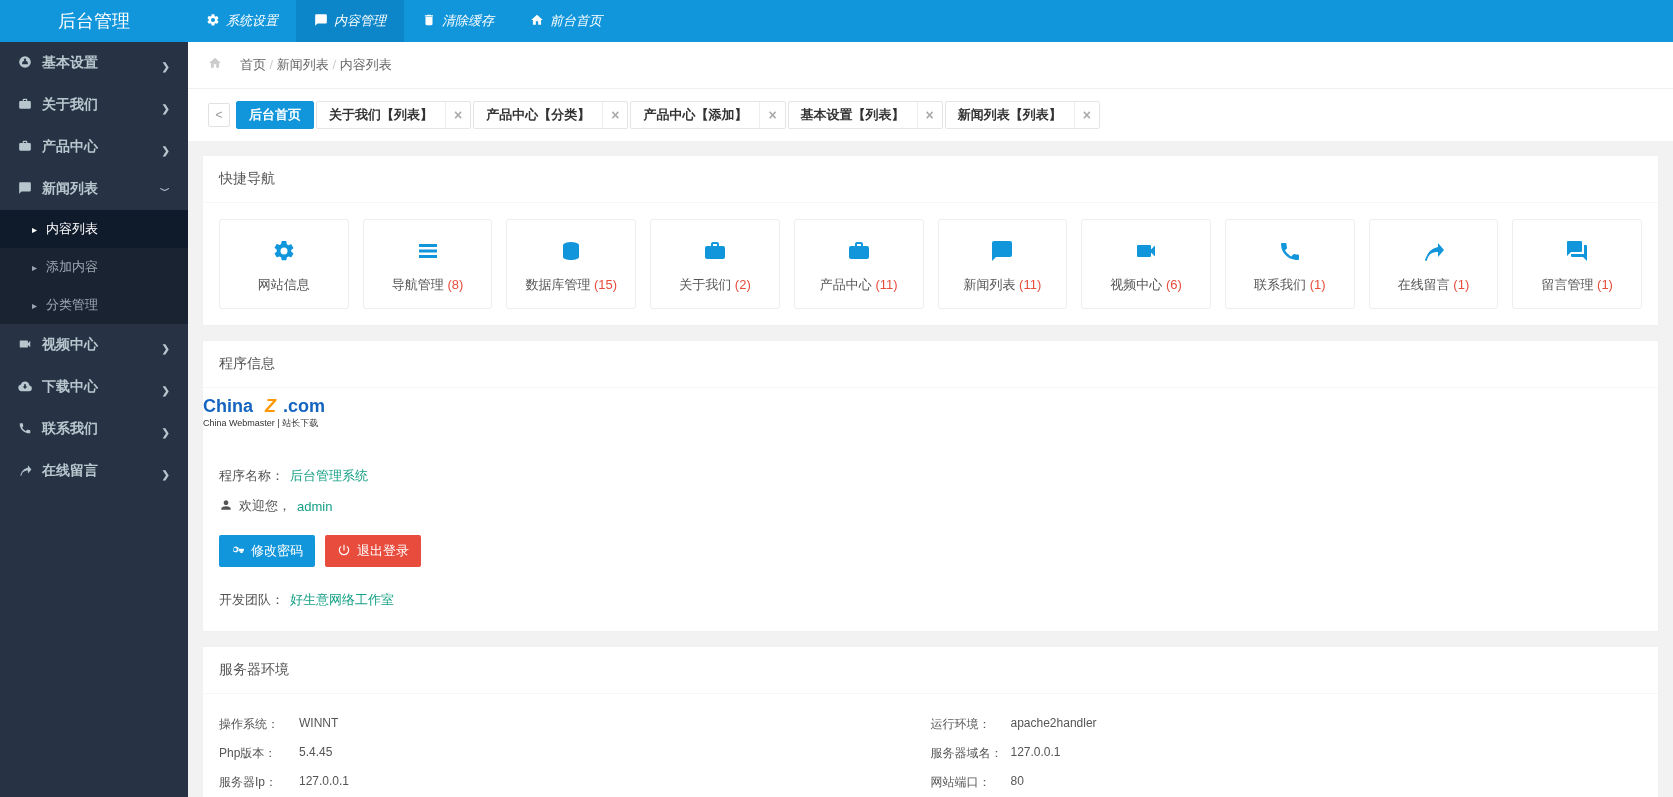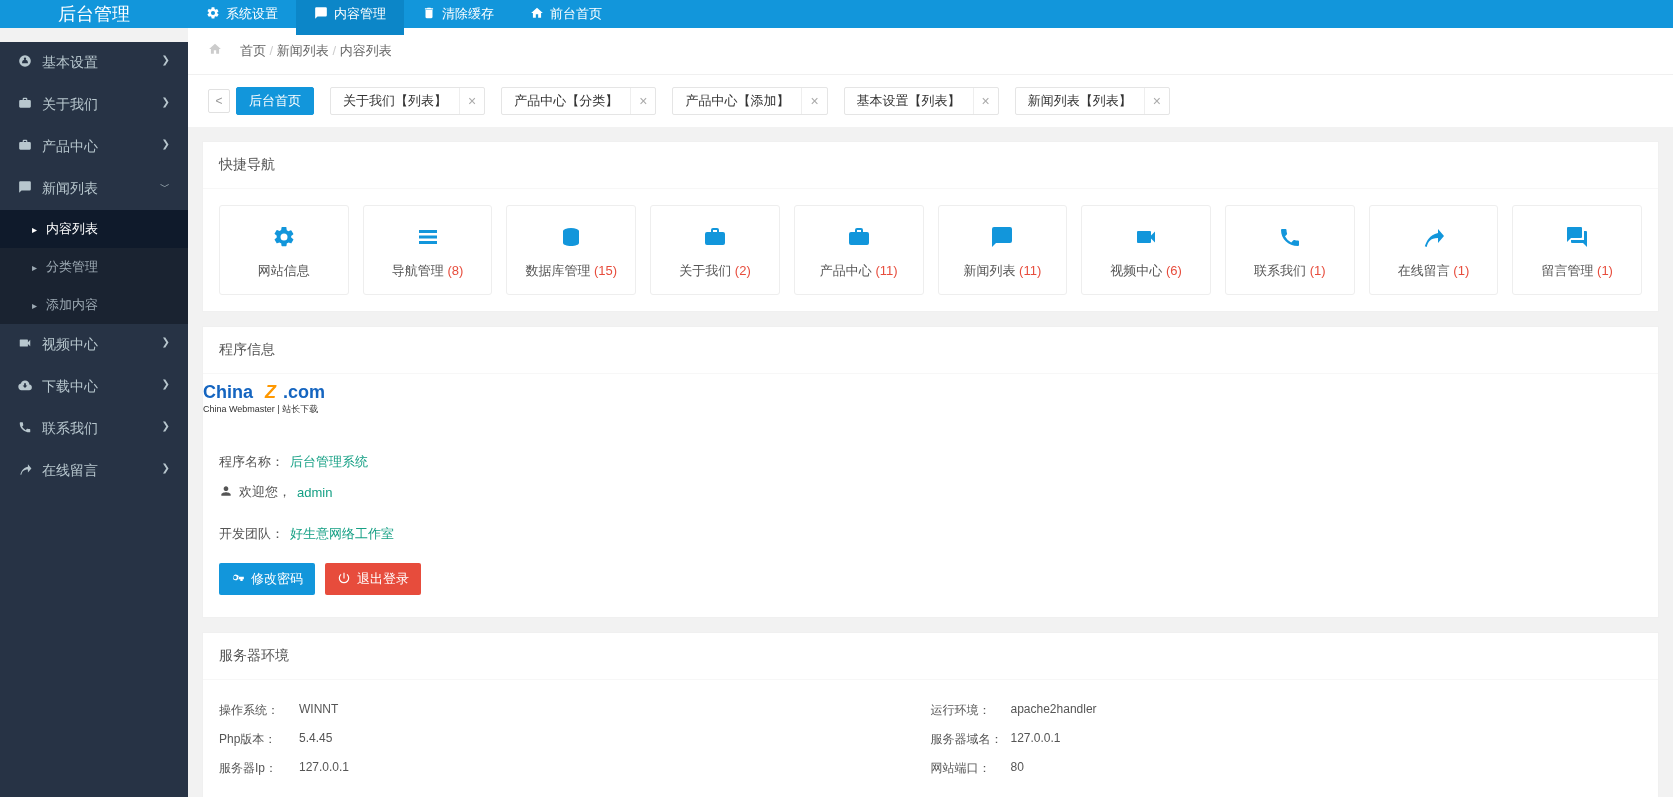--- a/index.html
+++ b/index.html
@@ -1,23 +1,23 @@
 <!DOCTYPE html>
 <html><head>
 <meta charset="utf-8">
 <style>
 * { margin: 0; padding: 0; box-sizing: border-box; }
 body { font-family: "Microsoft YaHei", "Helvetica Neue", Arial, sans-serif; font-size: 14px; color: #333; background: #f2f2f2; }
-.header { background: #1296db; height: 28px; display: flex; align-items: center; color: #fff; }
+.header { background: #1296db; height: 42px; display: flex; align-items: center; color: #fff; }
 .brand { width: 188px; text-align: center; font-size: 18px; font-weight: 400; }
 .topnav { display: flex; height: 42px; }
-.topnav-item { display: flex; align-items: center; padding: 0 18px; color: #fff; font-size: 13px; cursor: pointer; gap: 6px; }
+.topnav-item { display: flex; align-items: center; padding: 0 18px; color: #fff; font-size: 13px; cursor: pointer; gap: 6px; font-style: italic; }
 .topnav-item.active { background: #0c86c8; }
 .sidebar { position: fixed; left: 0; top: 42px; bottom: 0; width: 188px; background: #273345; color: #b8c7ce; overflow-y: auto; }
-.side-item { display: flex; align-items: flex-start; padding: 12px 18px; cursor: pointer; font-size: 14px; gap: 10px; position: relative; }
+.side-item { display: flex; align-items: flex-end; padding: 12px 18px; cursor: pointer; font-size: 14px; gap: 10px; position: relative; font-weight: bold; }
 .side-item .chev { margin-left: auto; font-size: 10px; }
 .side-sub { background: #1a2331; }
 .side-sub .sub-item { display: flex; align-items: center; padding: 10px 18px 10px 46px; font-size: 13px; cursor: pointer; gap: 8px; color: #9daab4; position: relative; }
 .side-sub .sub-item.active { background: #0f1a2b; color: #fff; }
 .side-sub .sub-item::before { content: "▸"; position: absolute; left: 32px; font-size: 10px; }
 .main { margin-left: 188px; padding: 0; }
 .breadcrumb { background: #fff; padding: 14px 20px; display: flex; align-items: flex-start; gap: 18px; font-size: 13px; color: #666; border-bottom: 1px solid #f0f0f0; }
 .breadcrumb .sep { color: #ccc; }
 .tabs-row { background: #fff; padding: 12px 20px; display: flex; align-items: center; gap: 6px; }
 .tabs-nav { width: 22px; height: 24px; border: 1px solid #e1e1e1; display: flex; align-items: center; justify-content: center; font-size: 12px; color: #999; cursor: pointer; border-radius: 2px; }
@@ -105,22 +105,22 @@
     </div>
     <div class="side-item">
       <span class="side-icon"><svg viewBox="0 0 24 24">
           <path d="M20 2H4a2 2 0 0 0-2 2v18l4-4h14a2 2 0 0 0 2-2V4a2 2 0 0 0-2-2z"></path>
         </svg></span>
       <span>新闻列表</span>
       <span class="chev">﹀</span>
     </div>
     <div class="side-sub">
       <div class="sub-item active">内容列表</div>
+      <div class="sub-item">添加内容</div>
       <div class="sub-item">分类管理</div>
-      <div class="sub-item">添加内容</div>
     </div>
     <div class="side-item">
       <span class="side-icon"><svg viewBox="0 0 24 24">
           <path d="M17 10.5V7a1 1 0 0 0-1-1H4a1 1 0 0 0-1 1v10a1 1 0 0 0 1 1h12a1 1 0 0 0 1-1v-3.5l4 4v-11l-4 4z"></path>
         </svg></span>
       <span>视频中心</span>
       <span class="chev">❯</span>
     </div>
     <div class="side-item">
       <span class="side-icon"><svg viewBox="0 0 24 24">
@@ -151,21 +151,21 @@
     <span class="top-icon">
       <svg viewBox="0 0 24 24">
           <path fill="#ccc" d="M10 20v-6h4v6h5v-8h3L12 3 2 12h3v8z"></path>
         </svg>
     </span>
     <span id="bc"><span>首页</span><span class="sep"> / </span><span>新闻列表</span><span class="sep"> / </span><span>内容列表</span></span>
   </div>
 
   <div class="tabs-row">
     <div class="tabs-nav">&lt;</div>
-    <div id="tabs" style="display:flex;gap:16px;">
+    <div id="tabs" style="display:flex;gap:2px;font-weight:bold;">
         <div class="tab active">
           <span class="tab-label">后台首页</span>
         </div>
         <div class="tab">
           <span class="tab-label">关于我们【列表】</span>
           <span class="tab-close">×</span>
         </div>
         <div class="tab">
           <span class="tab-label">产品中心【分类】</span>
           <span class="tab-close">×</span>
@@ -292,39 +292,39 @@
         <a class="link">后台管理系统</a>
       </div>
       <div class="info-row">
         <span class="top-icon">
           <svg viewBox="0 0 24 24">
               <path fill="#555" d="M12 12c2.2 0 4-1.8 4-4s-1.8-4-4-4-4 1.8-4 4 1.8 4 4 4zm0 2c-2.7 0-8 1.3-8 4v2h16v-2c0-2.7-5.3-4-8-4z"></path>
             </svg>
         </span>
         <span>欢迎您，</span>
         <a class="link">admin</a>
-      </div>
-      <div class="info-row" style="margin-top:12px;">
-        <span>开发团队：</span>
-        <a class="link">好生意网络工作室</a>
       </div>
       <div class="info-row" style="margin-top:8px;">
         <span class="btn btn-blue">
           <span class="top-icon"><svg viewBox="0 0 24 24">
                 <path fill="#fff" d="M7 14a3 3 0 1 1 0-6 3 3 0 0 1 0 6zm5.65-4H22v4h-2v3h-4v-3h-3.35A5 5 0 1 0 7 16a5 5 0 0 0 5.65-6z"></path>
               </svg></span>
           <span>修改密码</span>
         </span>
         <span class="btn btn-red">
           <span class="top-icon"><svg viewBox="0 0 24 24">
                 <path fill="#fff" d="M13 3h-2v10h2V3zm4.83 2.17l-1.42 1.42A7 7 0 1 1 7.59 6.59L6.17 5.17A9 9 0 1 0 17.83 5.17z"></path>
               </svg></span>
           <span>退出登录</span>
         </span>
       </div>
+      <div class="info-row" style="margin-top:12px;">
+        <span>开发团队：</span>
+        <a class="link">好生意网络工作室</a>
+      </div>
     </div>
   </div>
 
   <div class="section" style="margin-bottom:14px;">
     <div class="section-title">服务器环境</div>
     <div class="section-body">
       <div class="env-grid">
         <div class="env-col" id="env-left">
             <div class="env-row">
               <span class="k">操作系统：</span>

